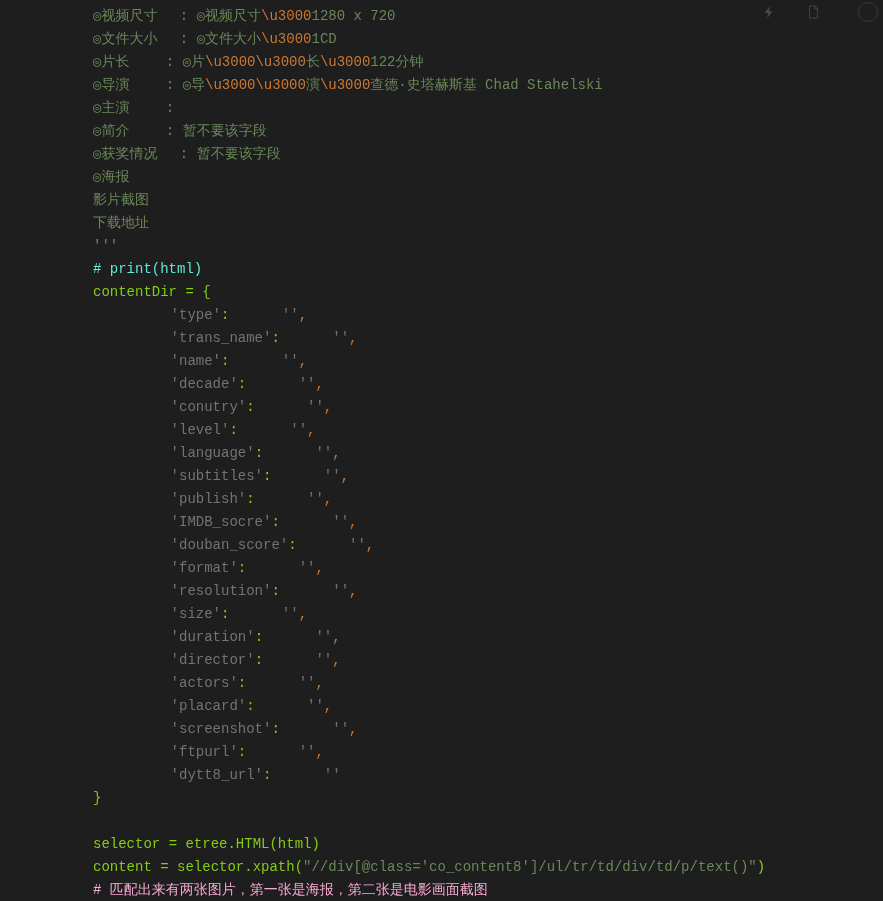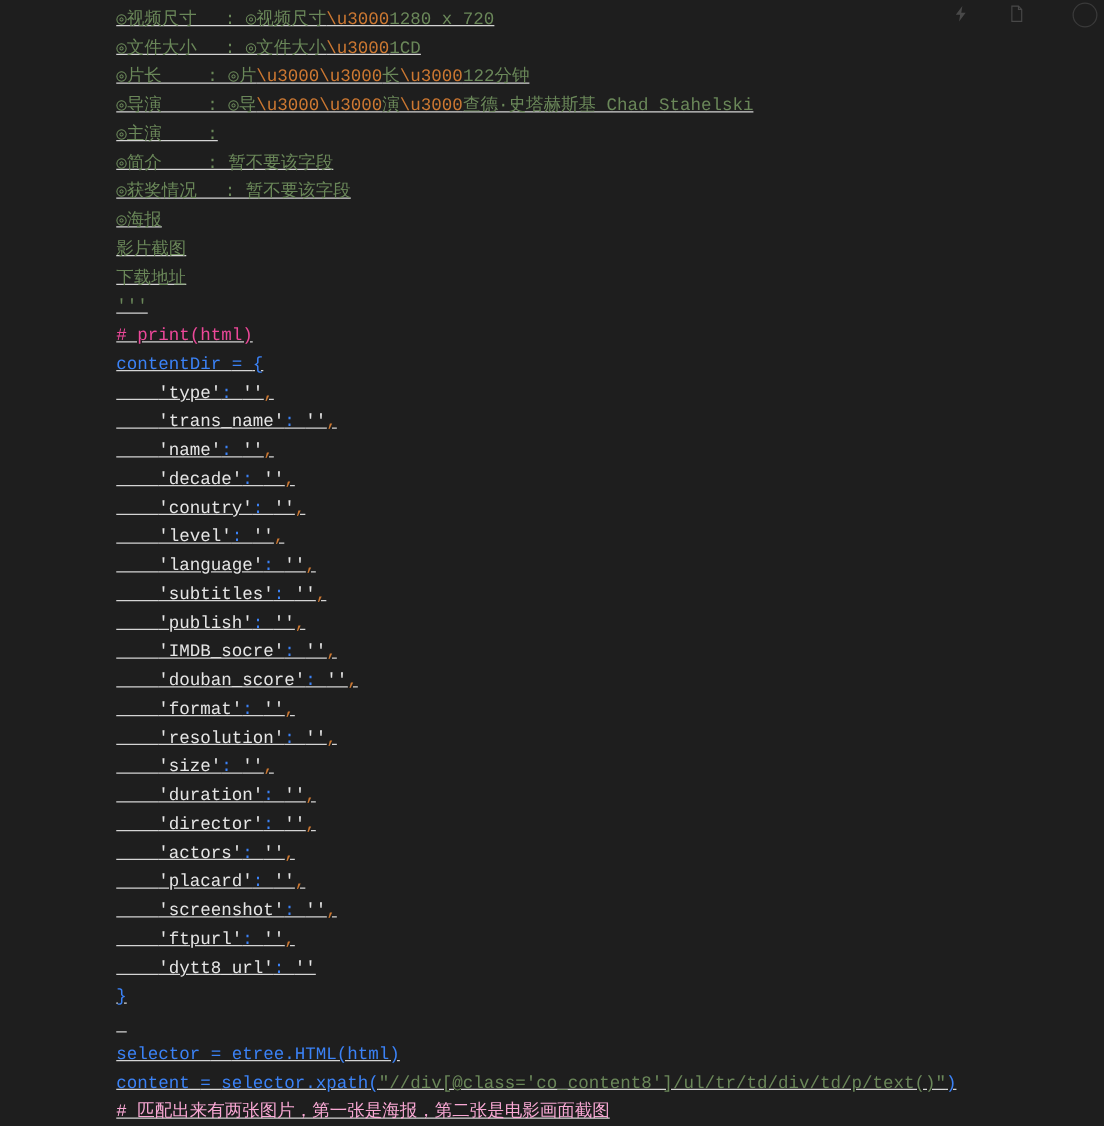--- a/index.html
+++ b/index.html
@@ -10,29 +10,28 @@
       font-size: 14px;
       line-height: 23px;
       width: 883px;
       height: 901px;
       overflow: hidden;
       position: relative;
     }
     .editor {
       padding: 5px 0 0 93px;
       white-space: pre;
-      text-decoration: underline;
     }
     .line { height: 23px; }
     .str { color: #6a8759; }
-    .comment { color: #ec4899; }
+    .comment { color: #5eead4; }
     .comment-chinese { color: #f9a8d4; }
     .punct { color: #cc7832; }
-    .plain { color: #3b82f6; }
-    .key { color: #e5e5e5; }
+    .plain { color: #84cc16; }
+    .key { color: #737373; margin-left: 44px; }
     .unicode { color: #cc7832; }
     .str2 { color: #6a8759; }
     
     .top-icons {
       position: absolute;
       top: 2px;
       right: 5px;
       display: flex;
       gap: 28px;
       align-items: center;

